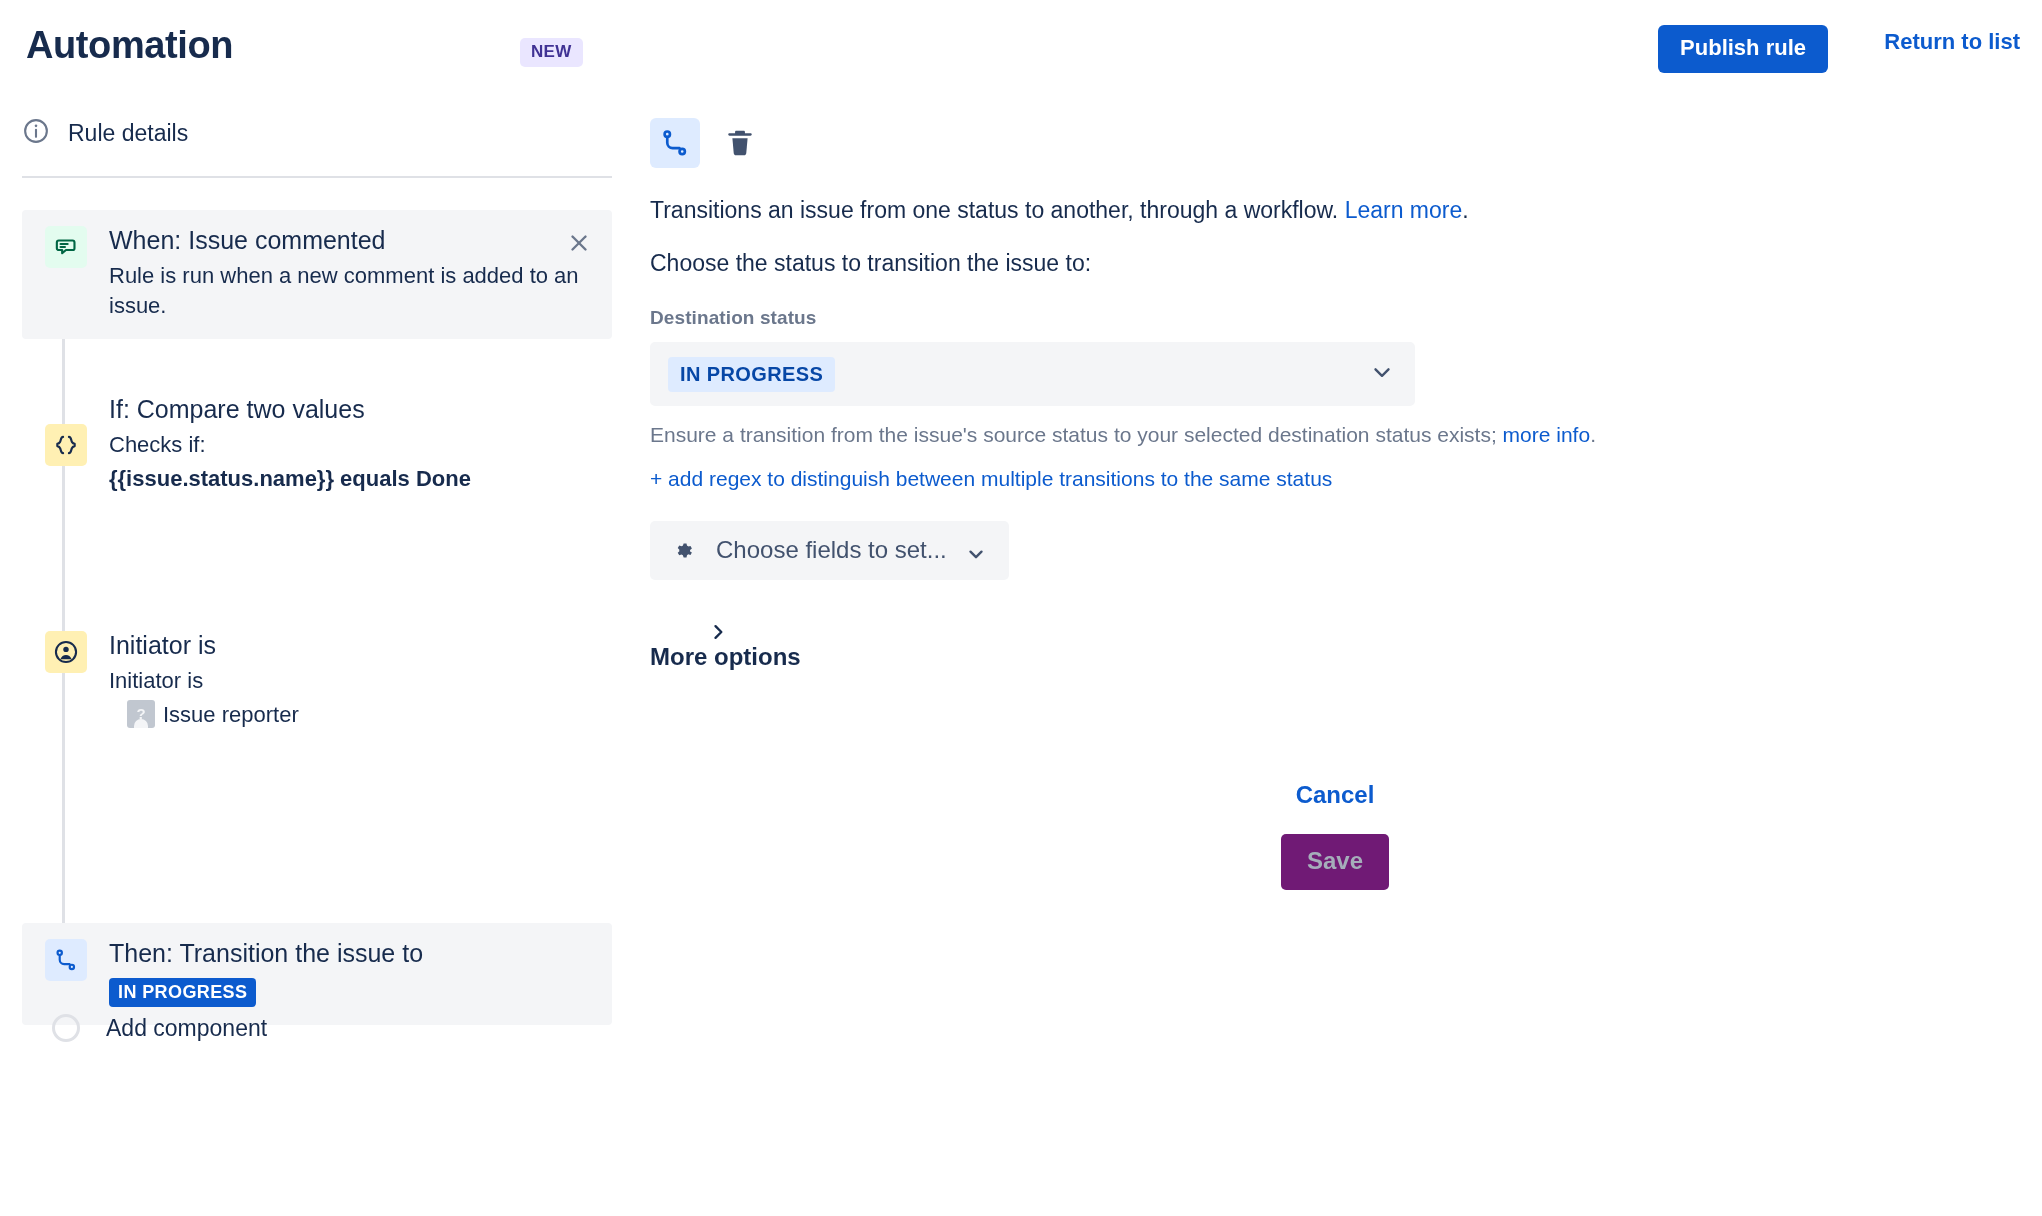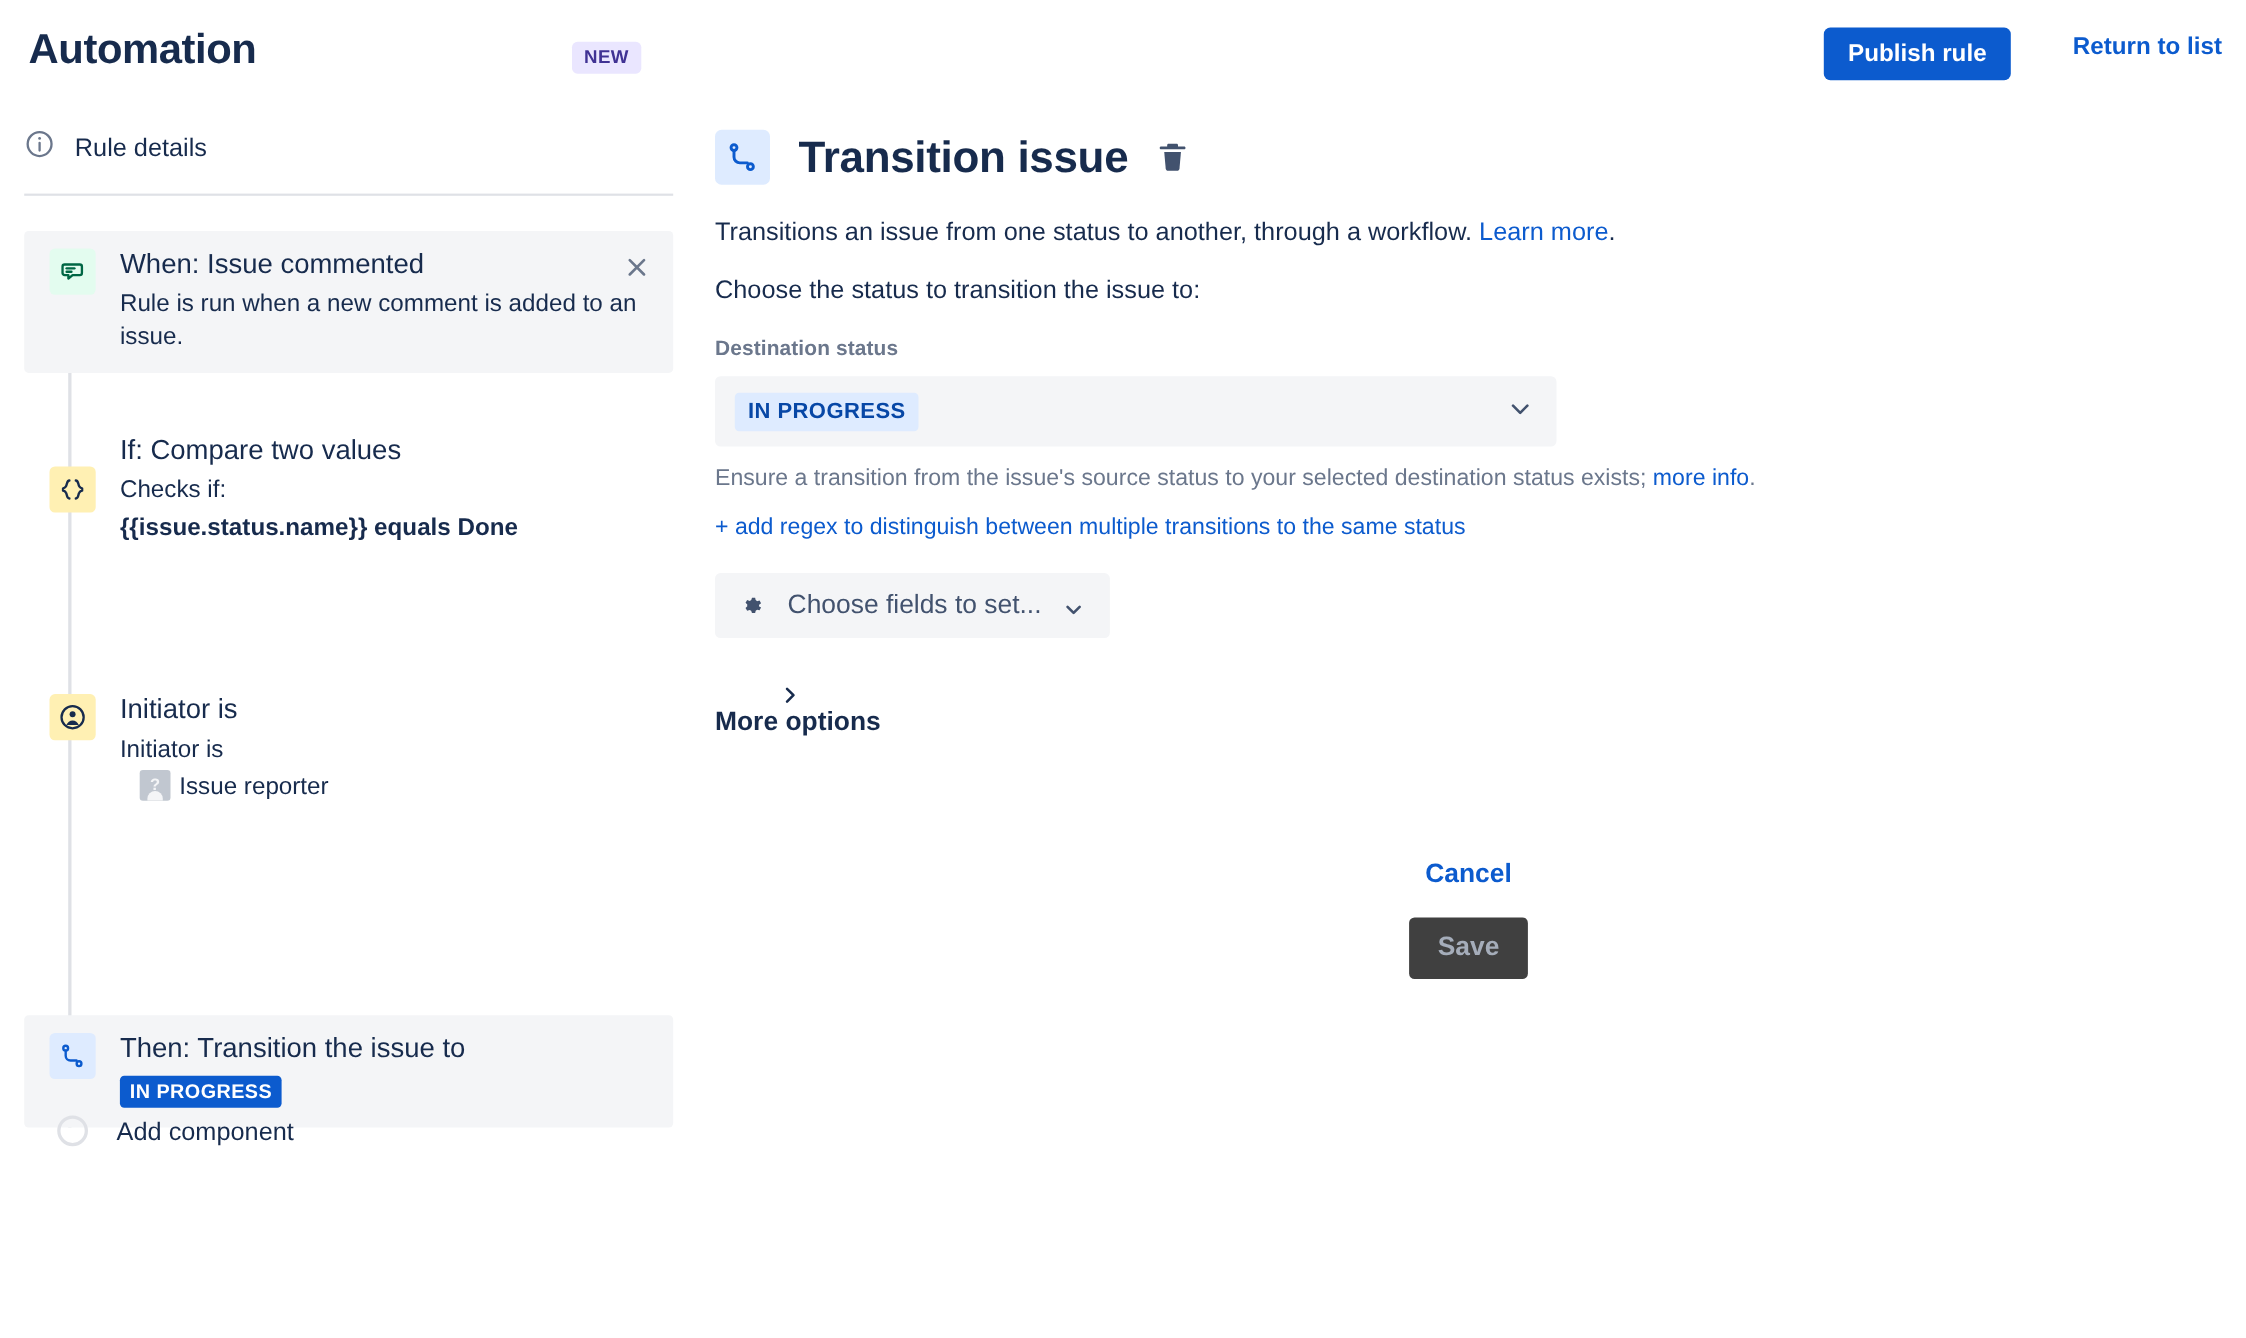--- a/index.html
+++ b/index.html
@@ -202,21 +202,21 @@
     position: absolute; left: 650px; top: 770px; width: 1370px;
     display: flex; justify-content: flex-end; align-items: center; gap: 14px; flex-direction: column;
   }
   .cancel-btn {
     background: none; border: none; cursor: pointer;
     font-family: "Liberation Sans", sans-serif;
     font-size: 24px; font-weight: 700; color: #0C5BCE;
     padding: 10px 16px; line-height: 30px;
   }
   .save-btn {
-    background: #404040; border: none; border-radius: 5px;
+    background: #701a75; border: none; border-radius: 5px;
     cursor: default;
     font-family: "Liberation Sans", sans-serif;
     font-size: 24px; font-weight: 700; color: #A5ADBA;
     padding: 12px 26px 14px 26px; line-height: 30px;
   }
 </style>
 </head>
 <body>
 
 <div class="header">
@@ -319,21 +319,20 @@
 <div class="panel">
 
   <div class="panel-head">
     <div class="icon-box">
       <svg width="32" height="32" viewBox="0 0 24 24" fill="none" stroke="#0C5BCE" stroke-width="2" stroke-linecap="round" stroke-linejoin="round">
         <circle cx="6.2" cy="5.4" r="2"></circle>
         <circle cx="17.4" cy="18.4" r="2"></circle>
         <path d="M6.2 7.6v4.2c0 2.2 1.8 4 4 4h5.1"></path>
       </svg>
     </div>
-    <div class="heading">Transition issue</div>
     <button class="trash-btn">
       <svg width="32" height="32" viewBox="0 0 24 24" fill="#42526E">
         <path d="M9.2 2.8h5.6c.5 0 .9.4.9.9v1h4.2c.5 0 .9.4.9.9s-.4.9-.9.9H4.1c-.5 0-.9-.4-.9-.9s.4-.9.9-.9h4.2v-1c0-.5.4-.9.9-.9z"></path>
         <path d="M6.3 8.4h11.4l-1 11.2c-.1.9-.8 1.6-1.7 1.6H9c-.9 0-1.6-.7-1.7-1.6L6.3 8.4z"></path>
       </svg>
     </button>
   </div>
 
   <div class="panel-desc">
     <span>Transitions an issue from one status to another, through a workflow. </span><a>Learn more</a><span>.</span>

